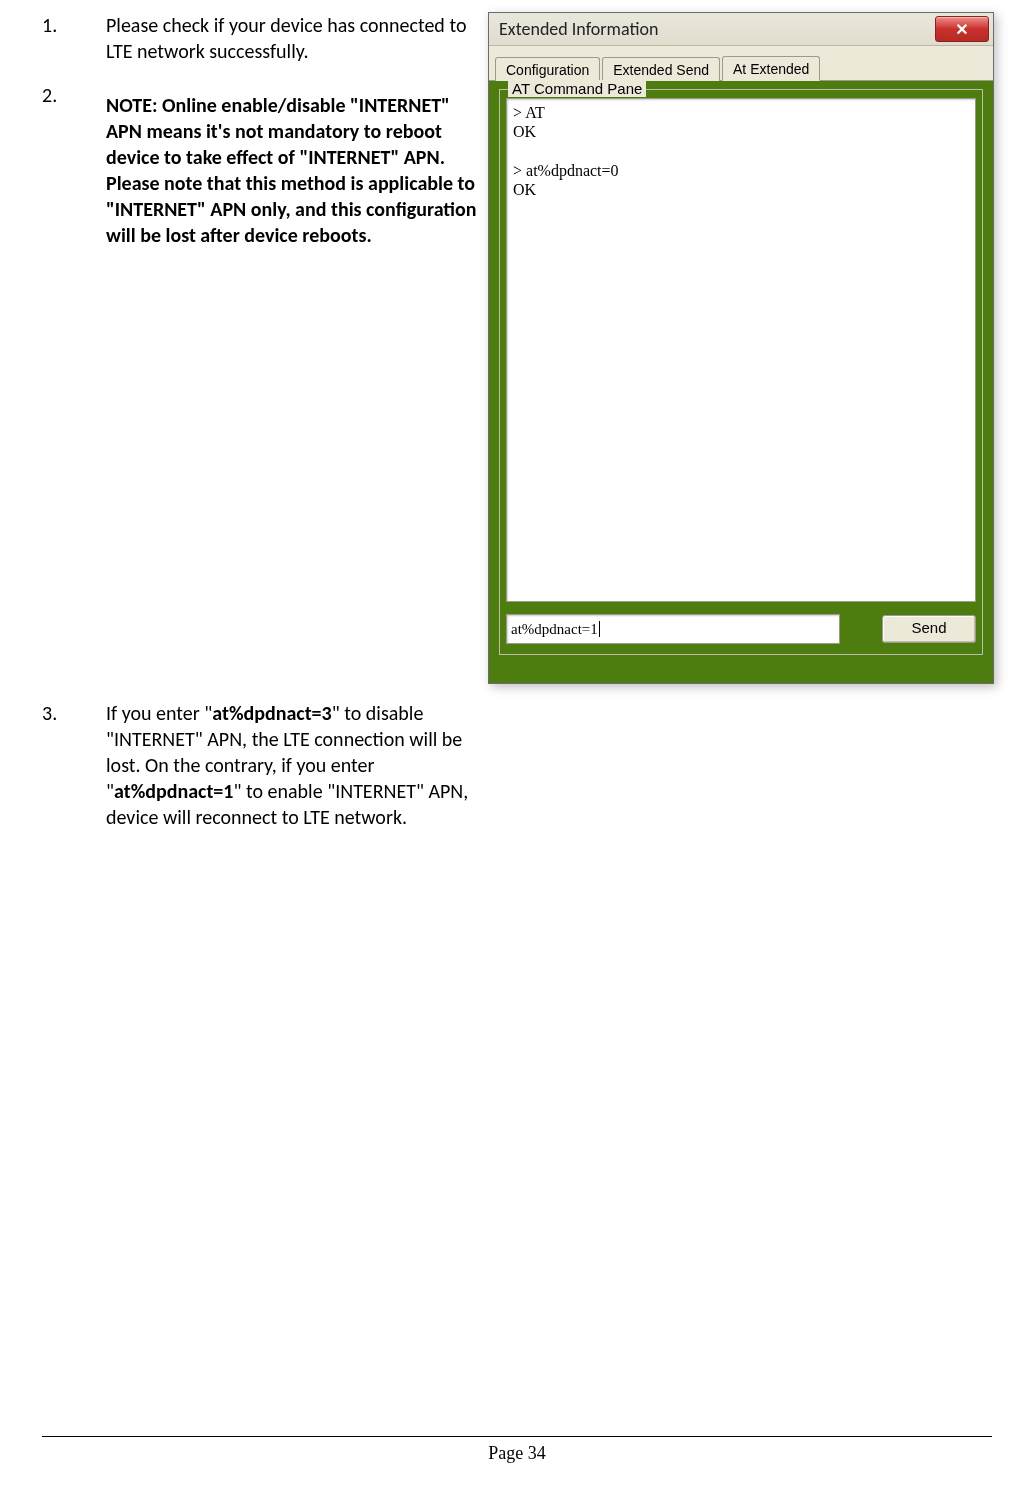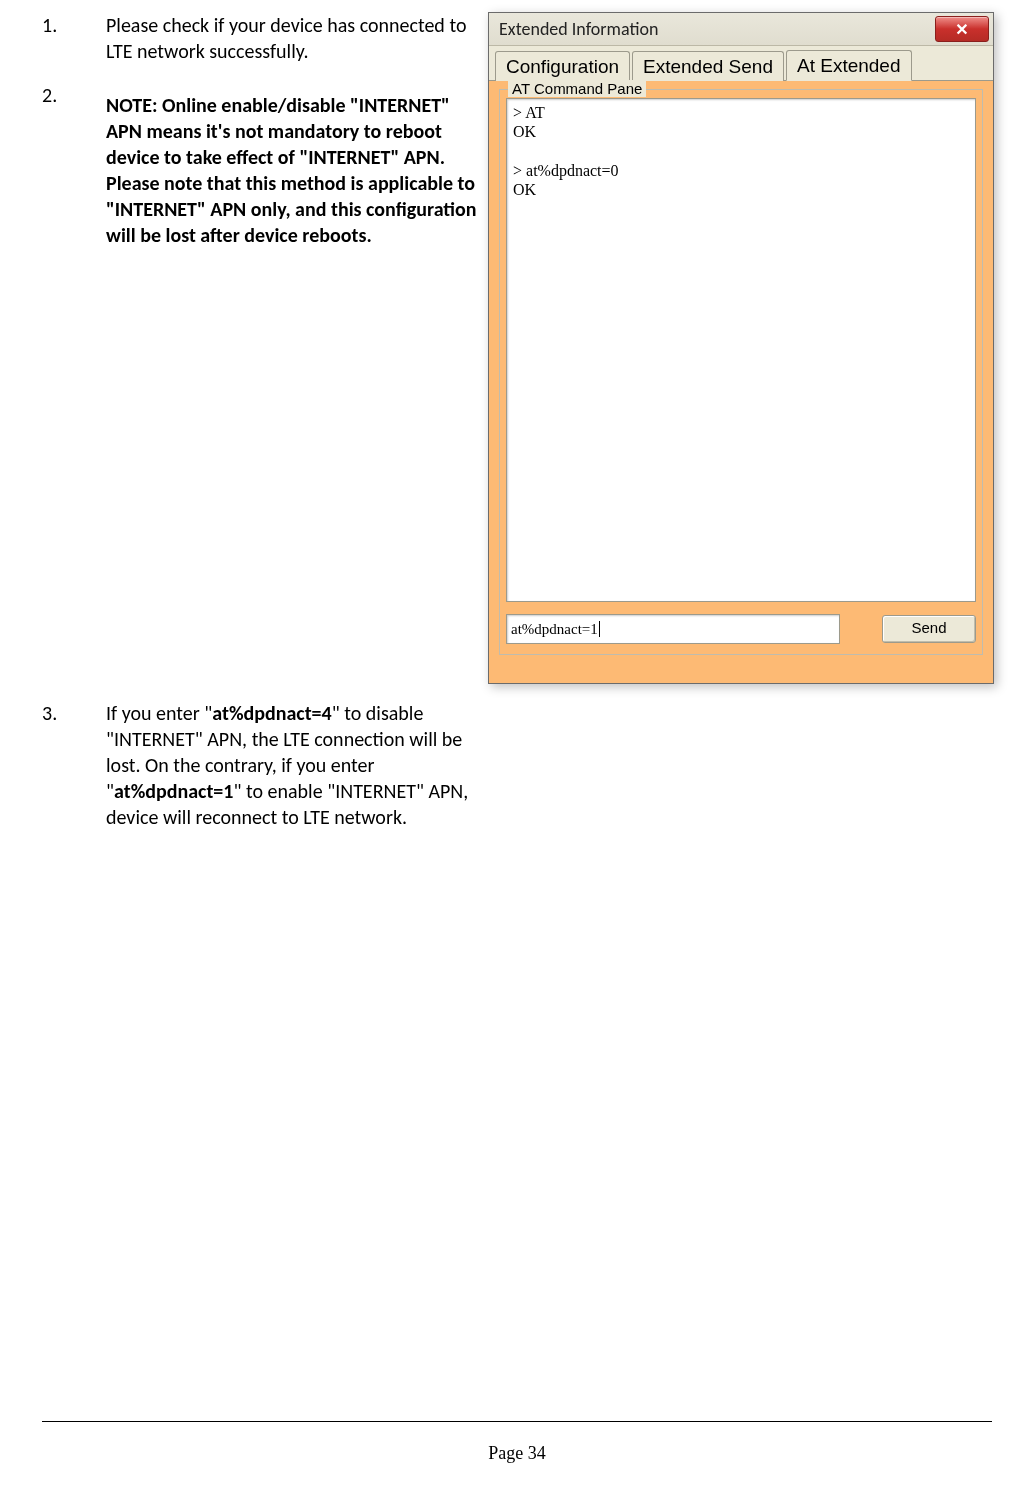--- a/index.html
+++ b/index.html
@@ -61,21 +61,21 @@
     margin-top: 10px;
   }
   .cmd {
     font-weight: bold;
   }
 
   
   .dialog {
     width: 504px;
     border: 1px solid #6b6b6b;
-    background: #fdba74;
+    background: #4d7c0f;
     font-family: "MS Sans Serif", Tahoma, Arial, sans-serif;
     font-size: 14px;
     box-shadow: 3px 3px 10px rgba(0,0,0,0.25);
   }
   .titlebar {
     height: 32px;
     background: linear-gradient(to bottom, #e9e7db 0%, #e0ddcf 100%);
     border-bottom: 1px solid #bcb8a6;
     display: flex;
     align-items: center;
@@ -110,21 +110,21 @@
     border-bottom: 1px solid #9c9a8c;
     padding: 4px 6px 0 6px;
     gap: 2px;
     position: relative;
   }
   .tab {
     padding: 4px 10px 3px 10px;
     border: 1px solid #9c9a8c;
     border-bottom: none;
     background: #ece9d8;
-    font-size: 19px;
+    font-size: 14px;
     position: relative;
     top: 1px;
     border-radius: 3px 3px 0 0;
   }
   .tab.active {
     background: #ece9d8;
     border-bottom: 1px solid #ece9d8;
     z-index: 2;
   }
   .tab-body {
@@ -199,21 +199,21 @@
     margin-top: 16px;
   }
 
   .footer {
     position: absolute;
     bottom: 28px;
     left: 42px;
     right: 42px;
     border-top: 1px solid #000;
     text-align: center;
-    padding-top: 21px;
+    padding-top: 6px;
     font-family: "Times New Roman", serif;
     font-size: 18px;
   }
 </style>
 </head>
 <body>
 
 <div class="page">
 
 
@@ -267,21 +267,21 @@
       </div>
     </div>
 
   </div>
 
   <div class="left-col after-block">
     <ul class="ol">
       <li class="li">
         <div class="num">3.</div>
         <div class="txt">
-          <span>If you enter "</span><span class="cmd">at%dpdnact=4</span><span>" to disable "INTERNET" APN, the LTE connection will be lost. On the contrary, if you enter "</span><span class="cmd">at%dpdnact=1</span><span>" to enable "INTERNET" APN, device will reconnect to LTE network.</span>
+          <span>If you enter "</span><span class="cmd">at%dpdnact=3</span><span>" to disable "INTERNET" APN, the LTE connection will be lost. On the contrary, if you enter "</span><span class="cmd">at%dpdnact=1</span><span>" to enable "INTERNET" APN, device will reconnect to LTE network.</span>
         </div>
       </li>
     </ul>
   </div>
 
   <div class="footer">
     <span>Page 34</span>
   </div>
 
 </div>

